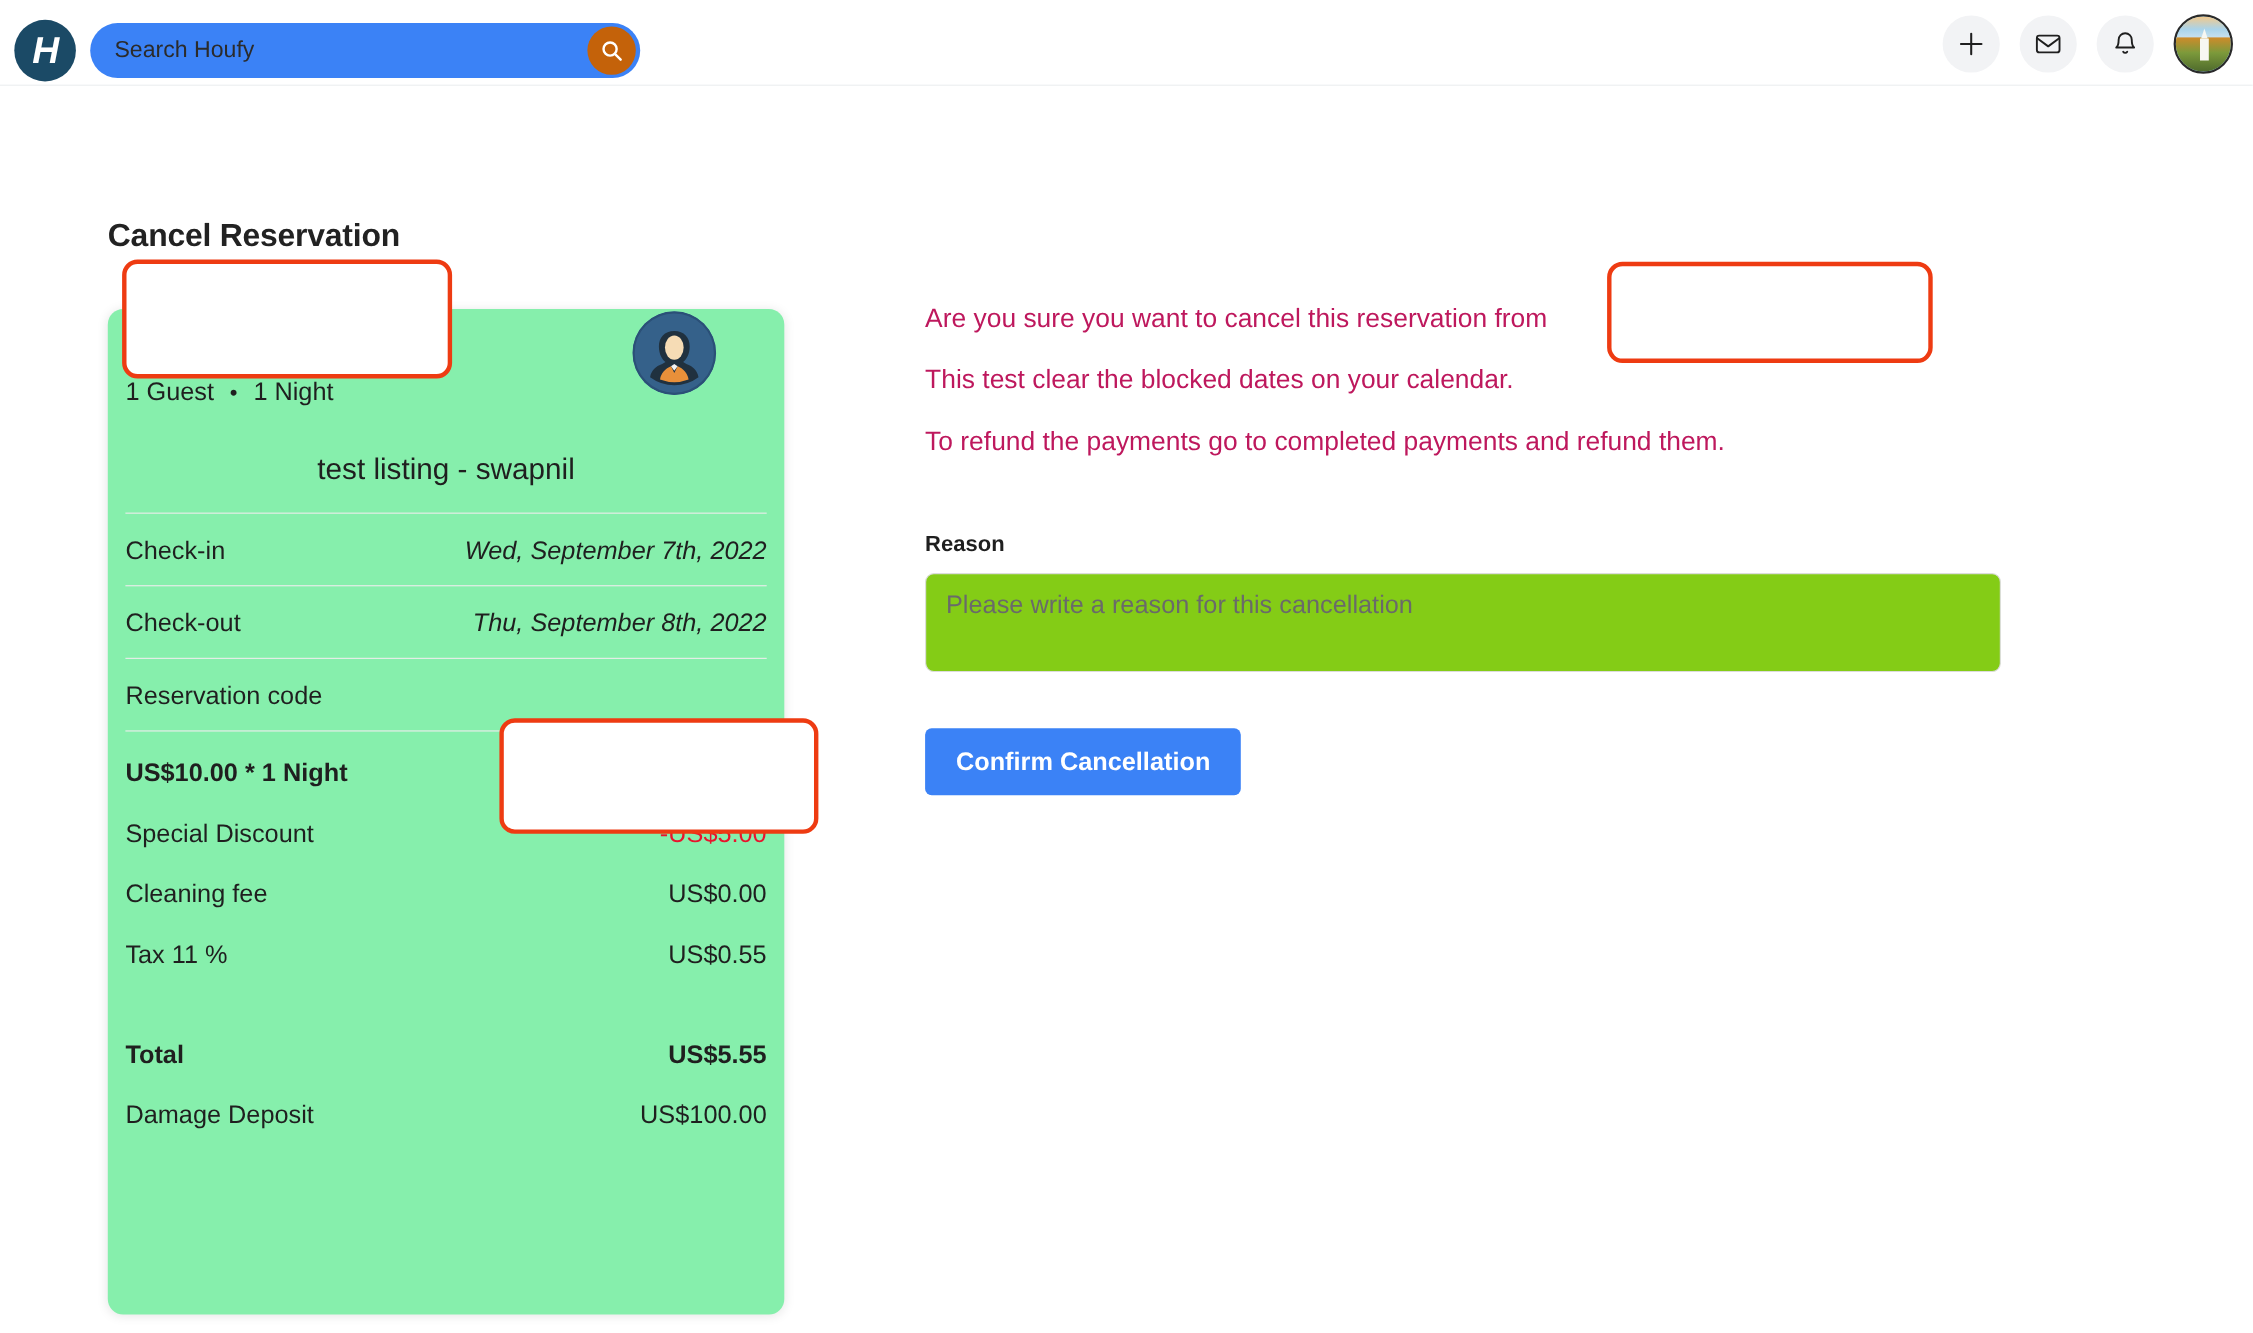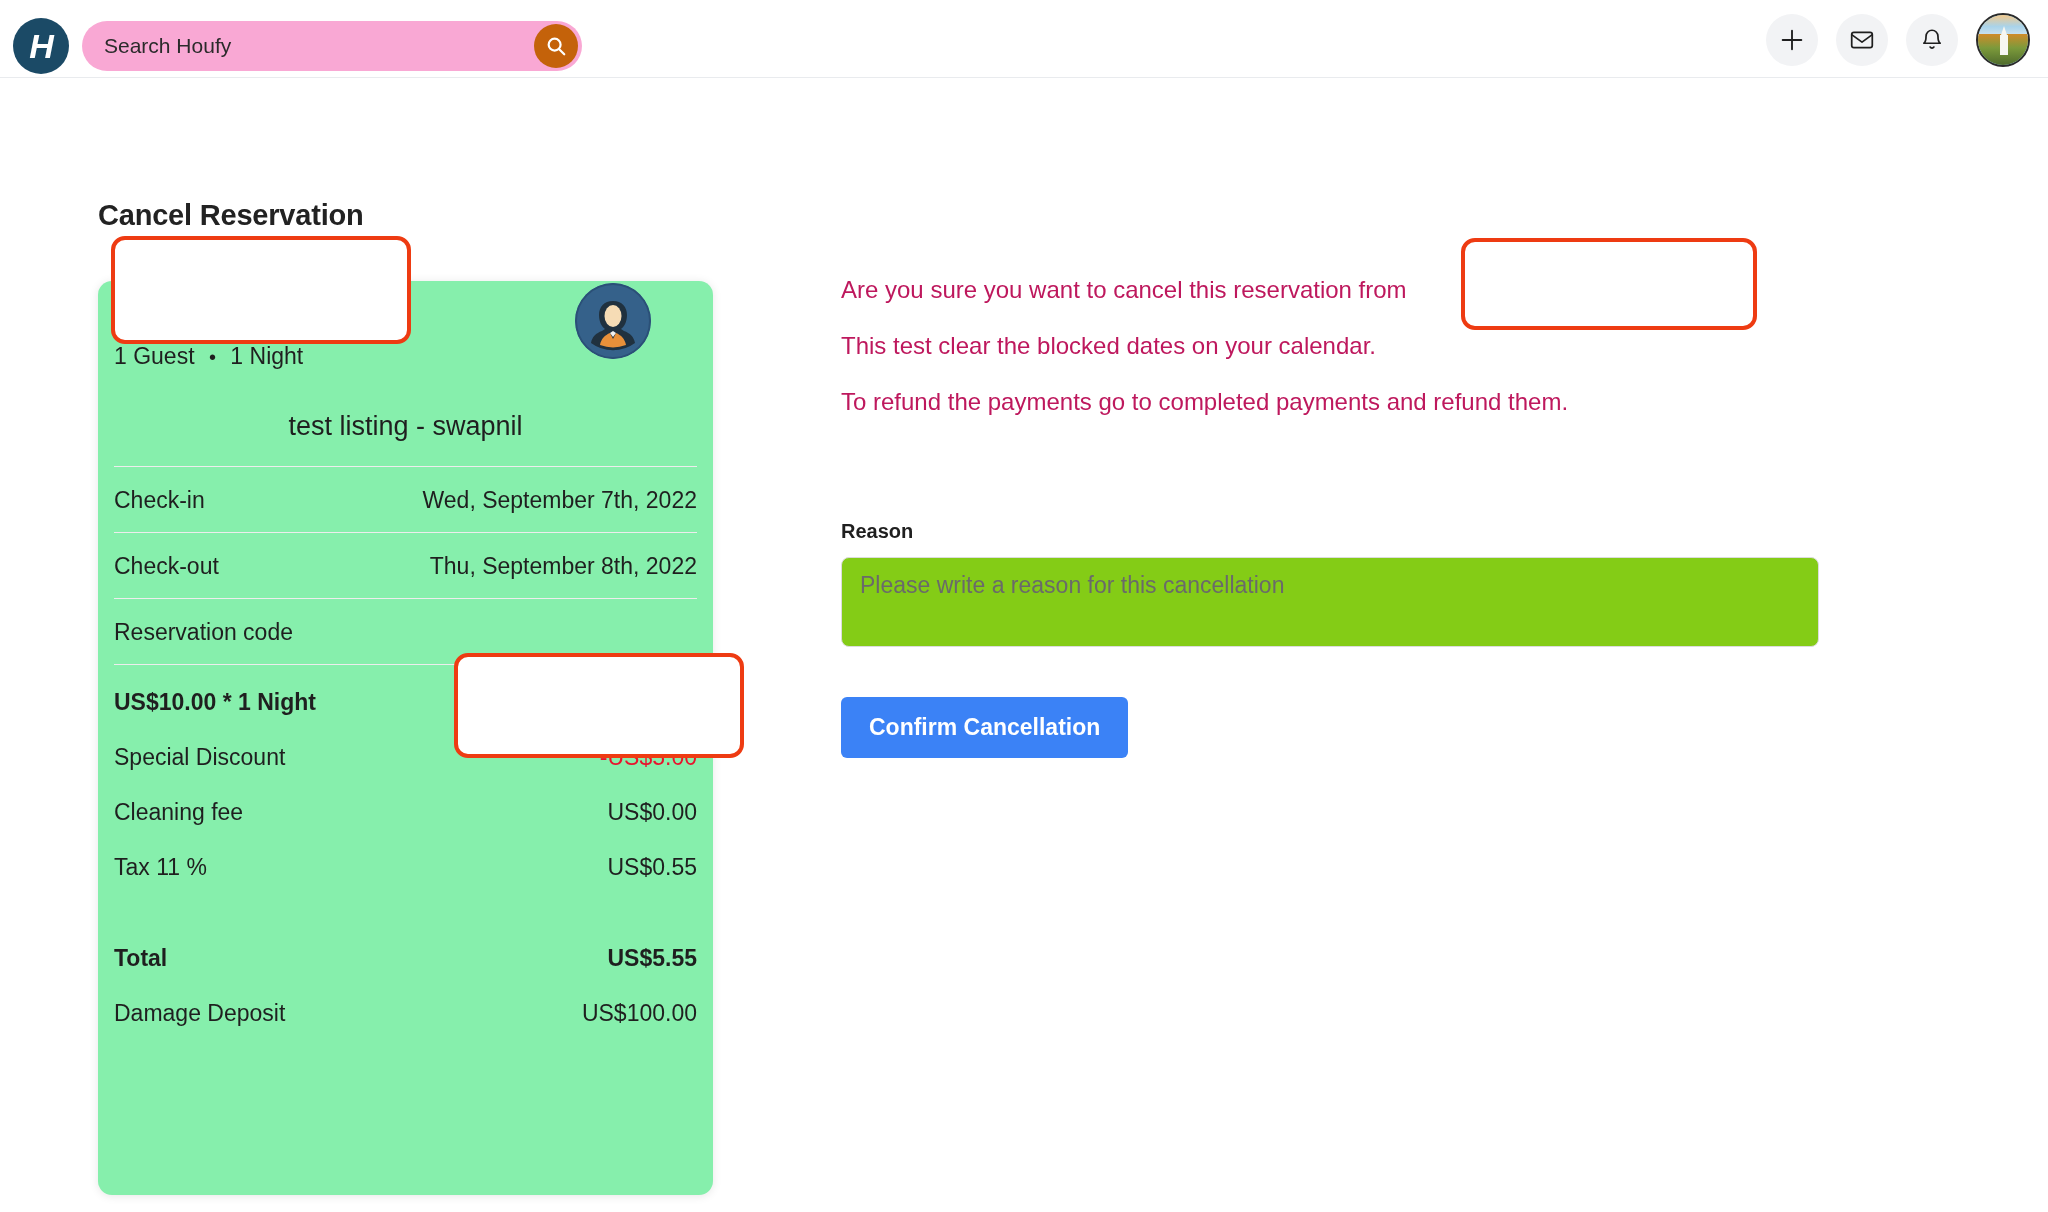--- a/index.html
+++ b/index.html
@@ -42,21 +42,21 @@
     line-height: 1;
     letter-spacing: -1px;
   }
 
   .search-wrap {
     position: absolute;
     left: 82px;
     top: 21px;
     width: 500px;
     height: 50px;
-    background: #f9a8d4;
+    background: #3b82f6;
     border-radius: 25px;
     display: flex;
     align-items: center;
   }
   .search-input {
     flex: 1;
     border: none;
     outline: none;
     background: transparent;
     font-family: "Liberation Sans", sans-serif;
@@ -195,21 +195,21 @@
   .kv-row {
     display: flex;
     justify-content: space-between;
     align-items: flex-start;
     padding: 20px 0 18px 0;
     border-bottom: 1px solid #ededed;
     font-size: 23px;
     color: #1f1f1f;
   }
   .kv-row .k { white-space: nowrap; }
-  .kv-row .v { text-align: right; max-width: 290px; line-height: 1.18; }
+  .kv-row .v { text-align: right; max-width: 290px; line-height: 1.18; font-style: italic; }
 
   .price-list { padding-top: 10px; }
   .price-row {
     display: flex;
     justify-content: space-between;
     align-items: center;
     padding: 14px 0;
     font-size: 23px;
     color: #1f1f1f;
   }
@@ -224,21 +224,21 @@
     top: 198px;
     width: 1000px;
   }
   .confirm-line {
     font-size: 24px;
     color: #be185d;
     margin-bottom: 28px;
     white-space: nowrap;
   }
   .reason-label {
-    margin-top: 104px;
+    margin-top: 68px;
     font-size: 20px;
     font-weight: bold;
     color: #1f1f1f;
     margin-bottom: 14px;
   }
   .reason-box {
     width: 978px;
     height: 90px;
     border: 1px solid #dcdcdc;
     border-radius: 8px;

